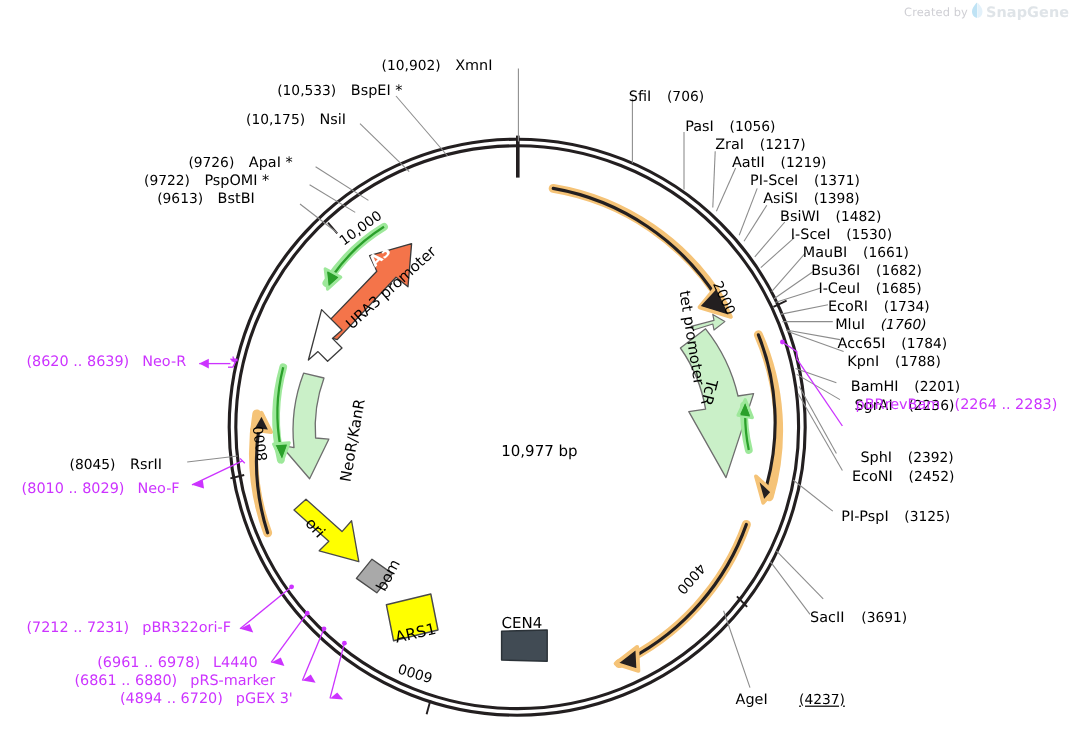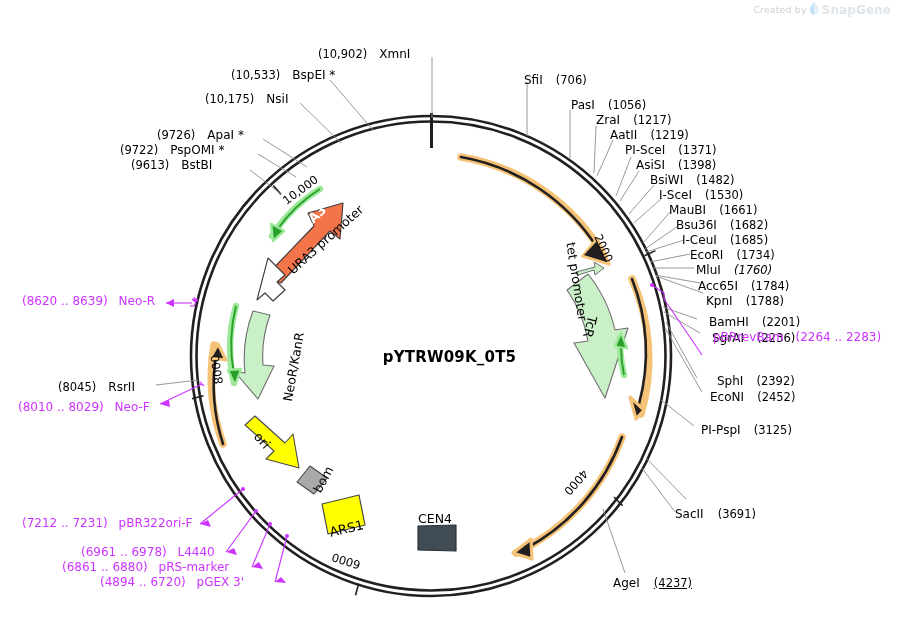--- a/index.html
+++ b/index.html
@@ -234,21 +234,21 @@
       <polygon points="275,582 281,577 286,583" fill="#cc33ff" stroke="none"></polygon>
       <circle cx="287" cy="536" r="2" fill="#cc33ff" stroke="none"></circle>
 
       <path d="M 652,285 L 664,293 L 664,299"></path>
       <path d="M 664,299 L 702,355"></path>
       <circle cx="652" cy="285" r="2" fill="#cc33ff" stroke="none"></circle>
     </g>
   <path d="M 661,400 L 694,426" class="lead"></path>
     </svg>
 
-  <div id="title">pYTRW09K_0T5</div>
+  <div id="bp">10,977 bp</div>
 
   <div class="ticklab" style="left:604px;top:232px;transform:rotate(66deg);transform-origin:left top;">
     <span>2000</span>
   </div>
   <div class="ticklab" style="left:591px;top:476px;transform:rotate(131deg);transform-origin:left top;">
     <span>4000</span>
   </div>
   <div class="ticklab" style="left:358px;top:572px;transform:rotate(-163deg);transform-origin:left top;">
     <span>6000</span>
   </div>
@@ -427,16 +427,16 @@
     <span class="enz">PI-PspI</span>
     <span class="pos" style="margin-left:8px;">(3125)</span>
   </div>
 
   <div class="lab" style="left:675px;top:505px;">
     <span class="enz">SacII</span>
     <span class="pos" style="margin-left:9px;">(3691)</span>
   </div>
   <div class="lab" style="left:613px;top:574px;">
     <span class="enz">AgeI</span>
-    <span class="pos" style="margin-left:9px;text-decoration:underline;">(4237)</span>
+    <span class="pos" style="margin-left:21px;text-decoration:underline;">(4237)</span>
   </div>
 
 </div>
 
 </body></html>

